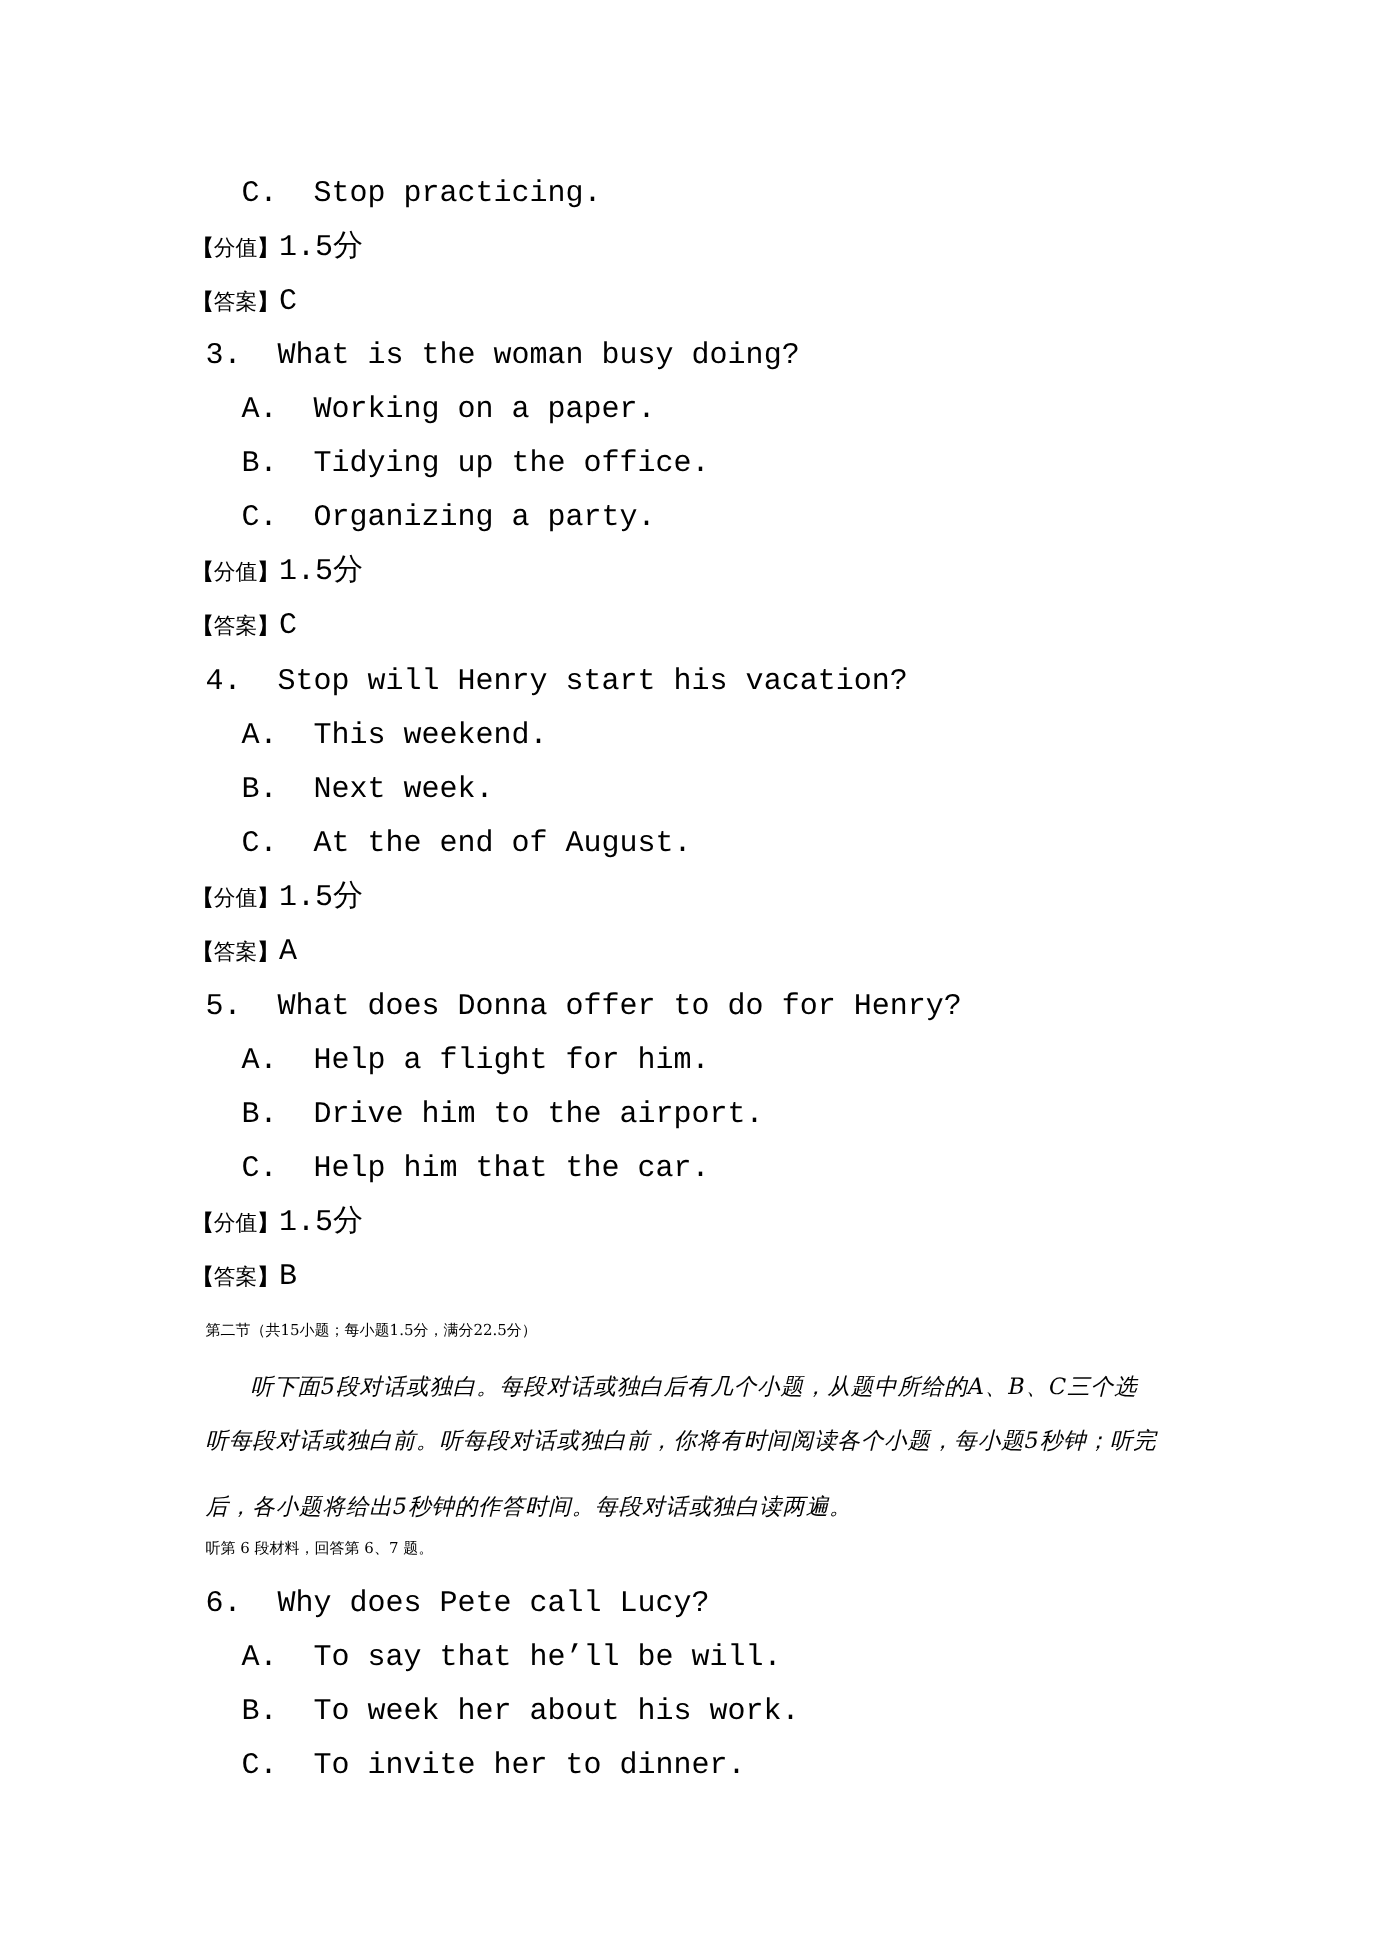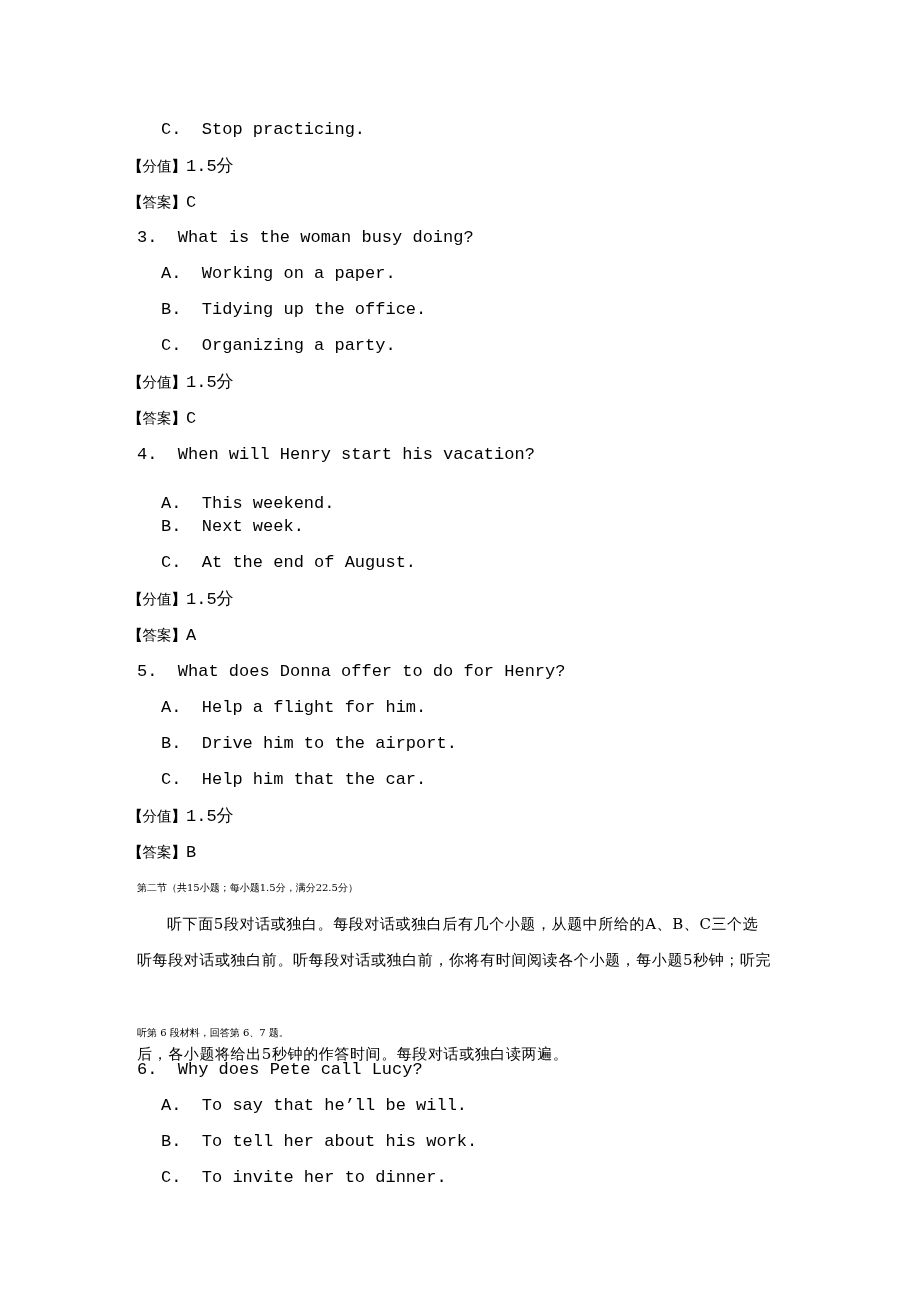--- a/index.html
+++ b/index.html
@@ -1,24 +1,24 @@
 <!DOCTYPE html>
 <html><head>
 <meta charset="utf-8">
 <style>
   html, body { margin: 0; padding: 0; background: #ffffff; }
   body { width: 920px; height: 1302px; position: relative; overflow: hidden;
          font-family: "DejaVu Serif", "Liberation Serif", serif; color: #000; }
   .line { position: absolute; left: 0; white-space: nowrap; font-size: 14.5px; line-height: 20px; }
-  .mono { font-family: "Liberation Mono", "DejaVu Sans Mono", monospace; font-size: 17px; }
+  .mono { font-family: "Liberation Mono", "DejaVu Sans Mono", monospace; font-size: 20px; }
   .q { left: 137px; font-family: Liberation Mono, monospace; }
   .opt { left: 161px; }
   .meta { left: 128px; }
   .sec { left: 137px; font-size: 10px; }
-  .para { left: 137px; font-size: 15px; letter-spacing: 0.6px; }
+  .para { left: 137px; font-size: 15px; letter-spacing: 0.6px; font-style: italic; }
   .para.indent { left: 167px; }
   .bracket { font-family: "DejaVu Sans", sans-serif; font-weight: bold; }
 </style>
 </head>
 <body>
 
 <div class="line opt mono" style="top:120px">
   <span>C.</span>&nbsp;
   <span>Stop practicing.</span>
 </div>
@@ -47,23 +47,23 @@
 </div>
 <div class="line meta" style="top:372px">
   <span class="bracket">【</span><span>分值</span><span class="bracket">】</span><span class="mono">1.5分</span>
 </div>
 <div class="line meta" style="top:408px">
   <span class="bracket">【</span><span>答案</span><span class="bracket">】</span><span class="mono">C</span>
 </div>
 
 <div class="line q mono" style="top:445px">
   <span>4.</span>&nbsp;
-  <span>When will Henry start his vacation?</span>
+  <span>Stop will Henry start his vacation?</span>
 </div>
-<div class="line opt mono" style="top:494px">
+<div class="line opt mono" style="top:481px">
   <span>A.</span>&nbsp;
   <span>This weekend.</span>
 </div>
 <div class="line opt mono" style="top:517px">
   <span>B.</span>&nbsp;
   <span>Next week.</span>
 </div>
 <div class="line opt mono" style="top:553px">
   <span>C.</span>&nbsp;
   <span>At the end of August.</span>
@@ -94,31 +94,31 @@
 <div class="line meta" style="top:806px">
   <span class="bracket">【</span><span>分值</span><span class="bracket">】</span><span class="mono">1.5分</span>
 </div>
 <div class="line meta" style="top:842px">
   <span class="bracket">【</span><span>答案</span><span class="bracket">】</span><span class="mono">B</span>
 </div>
 
 <div class="line sec" style="top:878px">第二节（共15小题；每小题1.5分，满分22.5分）</div>
 <div class="line para indent" style="top:914px">听下面5段对话或独白。每段对话或独白后有几个小题，从题中所给的A、B、C三个选</div>
 <div class="line para" style="top:950px">听每段对话或独白前。听每段对话或独白前，你将有时间阅读各个小题，每小题5秒钟；听完</div>
-<div class="line para" style="top:1044px">后，各小题将给出5秒钟的作答时间。每段对话或独白读两遍。</div>
+<div class="line para" style="top:994px">后，各小题将给出5秒钟的作答时间。每段对话或独白读两遍。</div>
 <div class="line sec" style="top:1023px">听第 6 段材料，回答第 6、7 题。</div>
 
 <div class="line q mono" style="top:1060px">
   <span>6.</span>&nbsp;
   <span>Why does Pete call Lucy?</span>
 </div>
 <div class="line opt mono" style="top:1096px">
   <span>A.</span>&nbsp;
   <span>To say that he’ll be will.</span>
 </div>
 <div class="line opt mono" style="top:1132px">
   <span>B.</span>&nbsp;
-  <span>To tell her about his work.</span>
+  <span>To week her about his work.</span>
 </div>
 <div class="line opt mono" style="top:1168px">
   <span>C.</span>&nbsp;
   <span>To invite her to dinner.</span>
 </div>
 
 </body></html>

